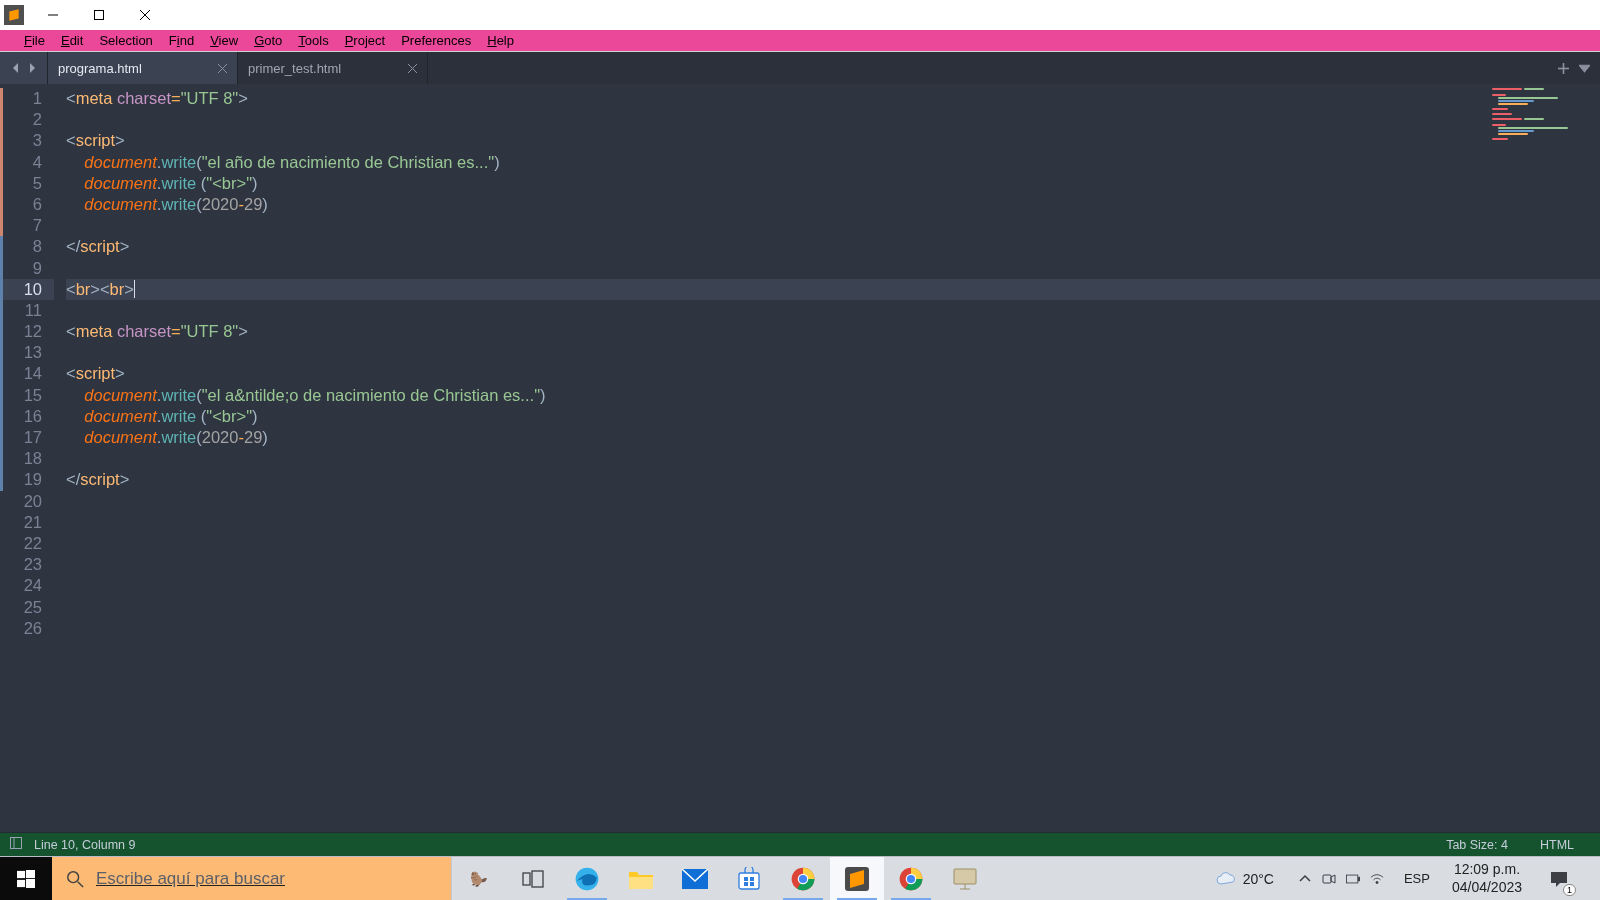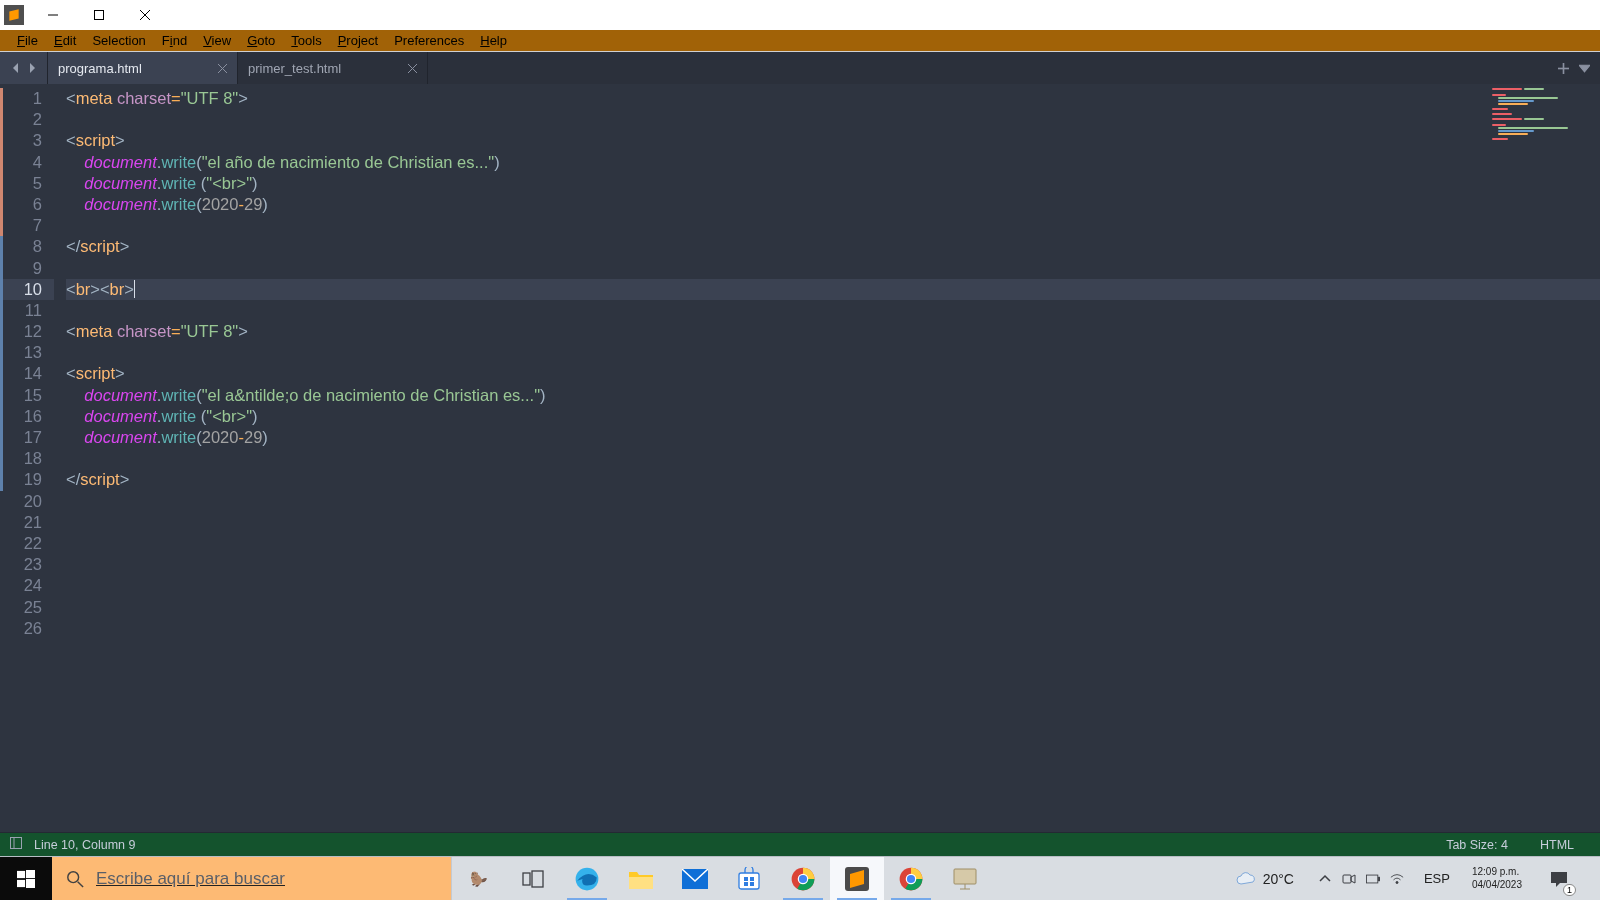--- a/index.html
+++ b/index.html
@@ -8,21 +8,21 @@
 
 .titlebar { height: 30px; background: #fff; display: flex; align-items: center; font-size: 12px; color: #000; }
 .titlebar .app-icon { width: 20px; height: 20px; margin: 0 6px 0 4px; background: #4f4f4f; display: flex; align-items: center; justify-content: center; }
 .titlebar .app-icon svg { width: 14px; height: 14px; }
 .titlebar .title-text { flex: 1; }
 .win-controls { display: flex; height: 100%; }
 .win-btn { width: 46px; height: 100%; display: flex; align-items: center; justify-content: center; }
 .win-btn svg { width: 10px; height: 10px; stroke: #000; stroke-width: 1; fill: none; }
 
 
-.menubar { height: 22px; background: #a16207; display: flex; align-items: center; padding-left: 9px; font-size: 13px; color: #000; border-bottom: 1px solid #d0d0d0; }
+.menubar { height: 22px; background: #ec4899; display: flex; align-items: center; padding-left: 16px; font-size: 13px; color: #000; border-bottom: 1px solid #d0d0d0; }
 .menubar .menu-item { padding: 0 8px; }
 .menubar .menu-item .ul { text-decoration: underline; }
 
 
 .tabrow { height: 32px; background: #2b303b; display: flex; align-items: stretch; }
 .nav-arrows { width: 48px; display: flex; align-items: center; justify-content: center; gap: 6px; background: #3b4252; border-right: 1px solid #20242d;}
 .nav-arrows svg { width: 10px; height: 10px; fill: #9aa2b1; }
 .tab { display: flex; align-items: center; padding: 0 10px; font-size: 13px; position: relative; min-width: 190px; border-right: 1px solid #20242d;}
 .tab.active { background: #3b4252; color: #e5e9f0; gap: 33px; }
 .tab.inactive { background: #2b303b; color: #a0a6b3; }
@@ -44,21 +44,21 @@
 .code pre { margin: 0; height: 21.2px; line-height: 21.2px; white-space: pre; color: #d8dee9; }
 .code pre.current { background: #3b4252; }
 .caret { display: inline-block; width: 0; border-left: 1.5px solid #d8dee9; height: 18px; vertical-align: middle; margin-bottom: 2px;}
 
 
 .pun { color: #a3b4c4; }
 .tag { color: #fdba74; }
 .attr { color: #c695c6; }
 .op  { color: #f9ae57; }
 .str { color: #99c794; }
-.obj { color: #d946ef; font-style: italic; margin-top: 27px; }
+.obj { color: #f97316; font-style: italic; margin-top: 27px; }
 .fn  { color: #5fb4b4; }
 .num { color: #a3a3a3; }
 
 
 .minimap { position: absolute; top: 2px; right: 2px; width: 110px; height: 60px; }
 .minimap .mline { position: absolute; height: 2px; border-radius: 1px; }
 
 
 .statusbar { height: 24px; background: #14532d; color: #c6cdda; display: flex; align-items: center; font-size: 12.5px; padding: 0 10px; border-top: 1px solid #242933;}
 .statusbar .sb-left { display: flex; align-items: center; gap: 12px; }
@@ -75,21 +75,21 @@
 .tb-search span { color: #5a5f68; font-size: 17px; }
 .tb-icons { display: flex; align-items: center; height: 100%; }
 .tb-app { width: 54px; height: 100%; display: flex; align-items: center; justify-content: center; position: relative;}
 .tb-app.running::after{ content:""; position:absolute; bottom:0; left:50%; transform:translateX(-50%); width:40px; height:2px; background:#76a9ea;}
 .tb-app.active { background:#f6f8fb; }
 .tb-tray { margin-left: auto; display: flex; align-items: center; height: 100%; gap: 6px; padding-right: 20px; }
 .tray-weather{ display:flex; align-items:center; gap:6px; padding:0 10px;}
 .tray-seg { display: flex; align-items: center; gap: 10px; padding: 0 8px; }
 .tray-seg svg { width: 14px; height: 14px; stroke: #3d3f44; fill: none; }
 .tray-lang { padding: 0 6px; font-size: 13px; }
-.tray-clock { text-align: left; font-size: 10px; padding: 0 10px; line-height: 1.25; }
+.tray-clock { text-align: center; font-size: 14px; padding: 0 10px; line-height: 1.25; }
 .tray-notif { width: 42px; height:100%; display:flex; align-items:center; justify-content:center; position:relative;}
 .tray-notif svg{ width:18px; height:16px; fill:#3d3f44;}
 .tray-notif .badge{position:absolute; bottom:4px; right:4px; background:#fff; color:#000; border:1px solid #888; border-radius:8px; font-size:9px; padding:0 3px;}
 </style>
 </head>
 <body>
 
 <div class="titlebar">
   <div class="app-icon">
     <svg viewBox="0 0 24 24">

